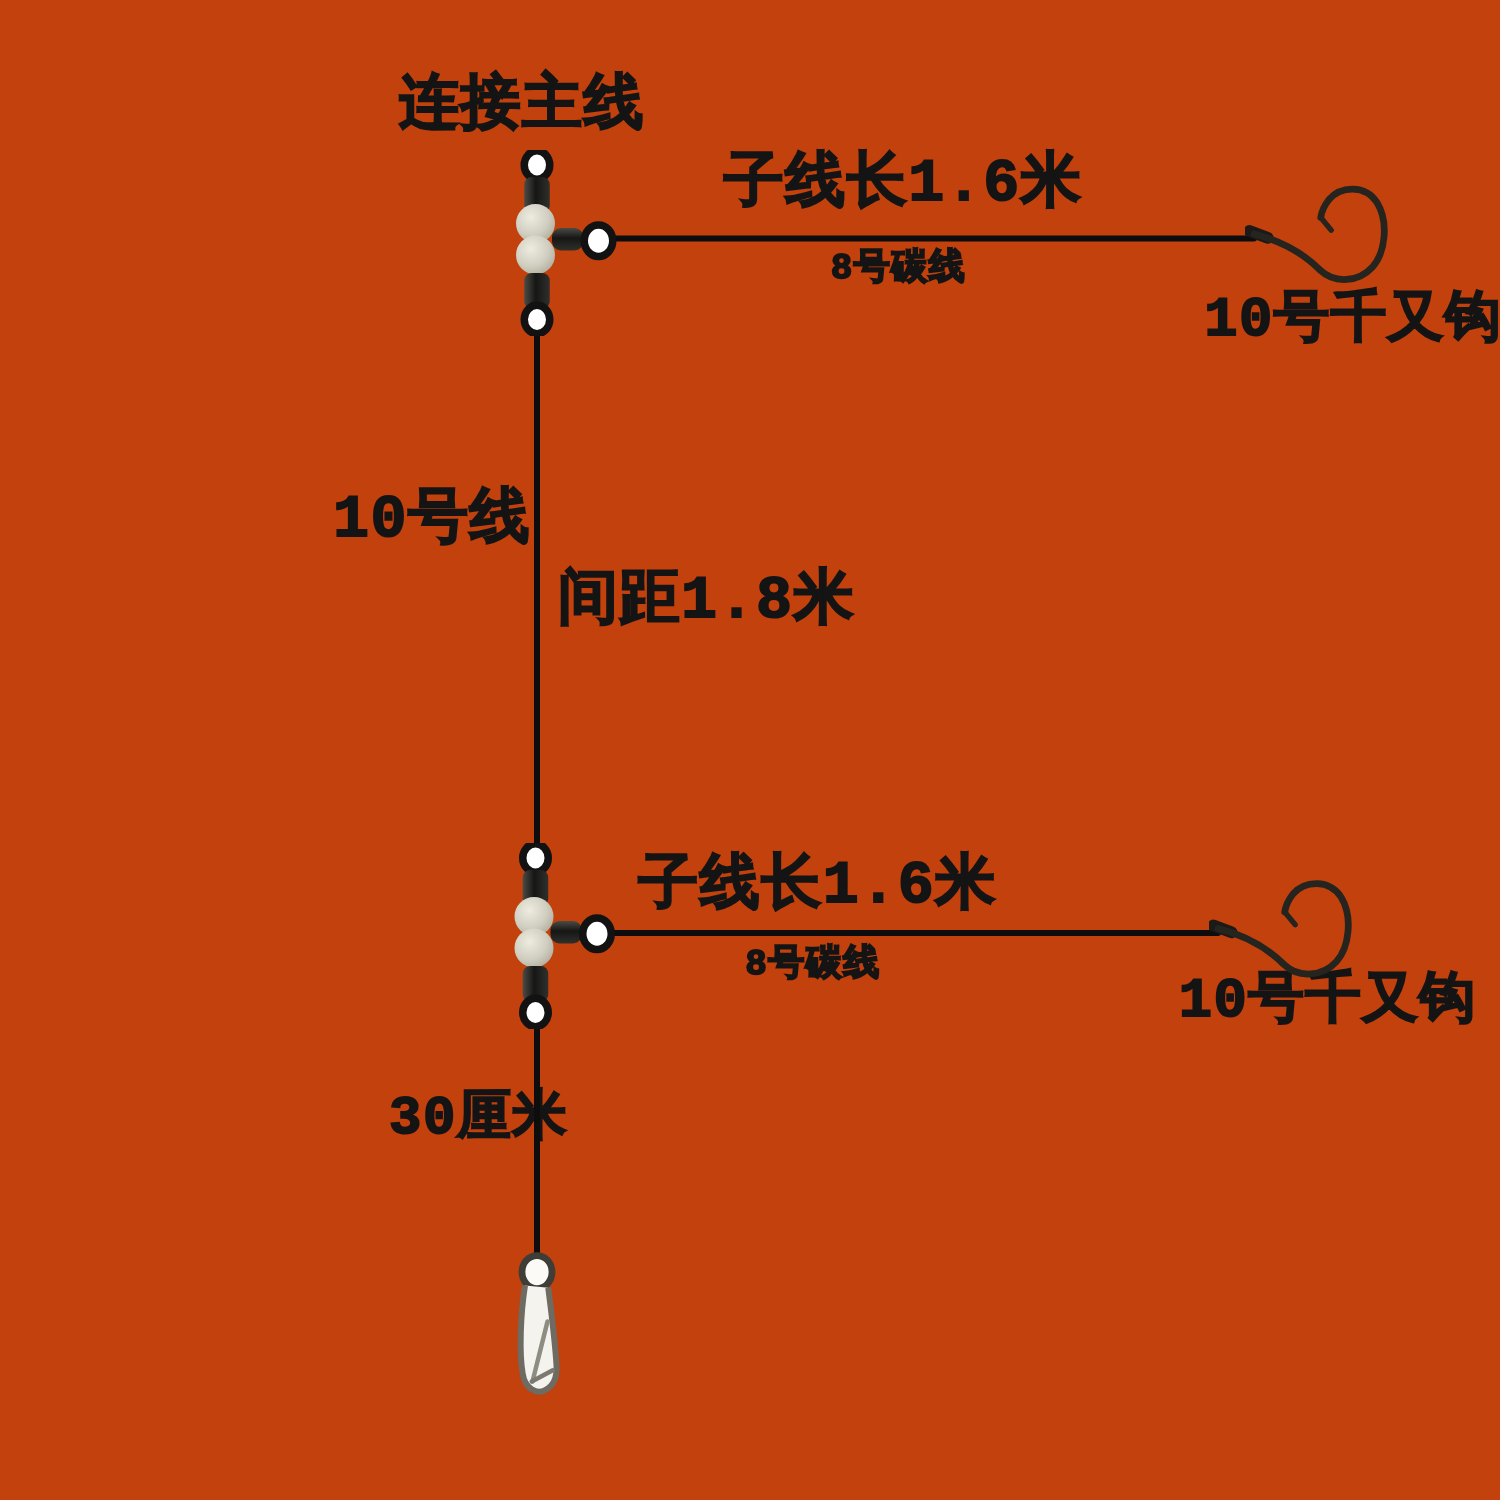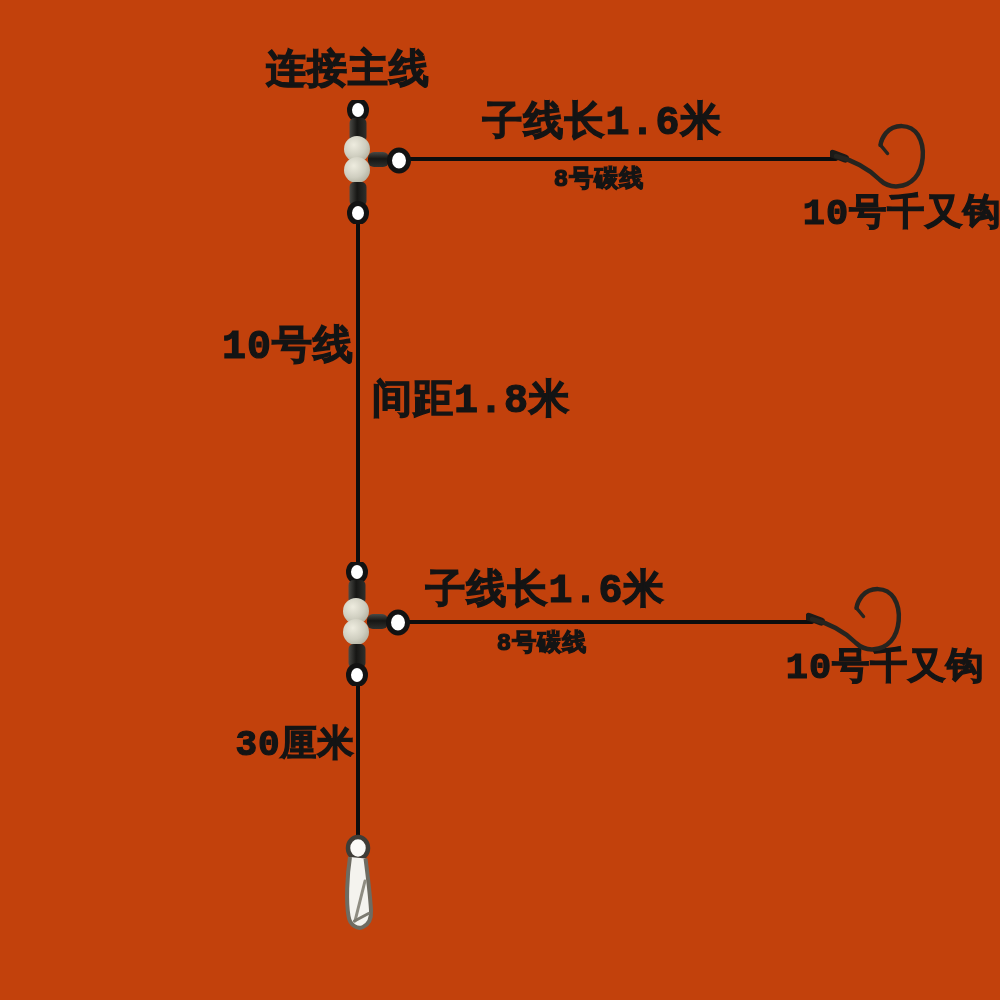--- a/index.html
+++ b/index.html
@@ -21,21 +21,21 @@
     color: #141414;
     font-weight: 900;
     letter-spacing: 1px;
     white-space: nowrap;
     -webkit-text-stroke: 1.2px #141414;
     line-height: 1;
   }
   .fs40 { font-size: 40px; }
   .fs38 { font-size: 24px; }
   .fs37 { font-size: 37px; }
-  .fs36 { font-size: 36px; }
+  .fs36 { font-size: 36px; margin-left: 24px; }
   .line {
     position: absolute;
     background: #0d0d0d;
     border-radius: 2px;
   }
   .comp { position: absolute; }
 </style>
 </head>
 <body>
 

